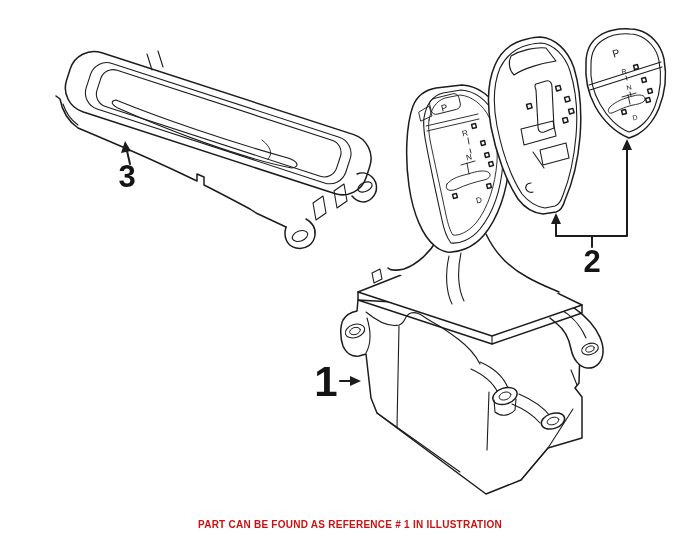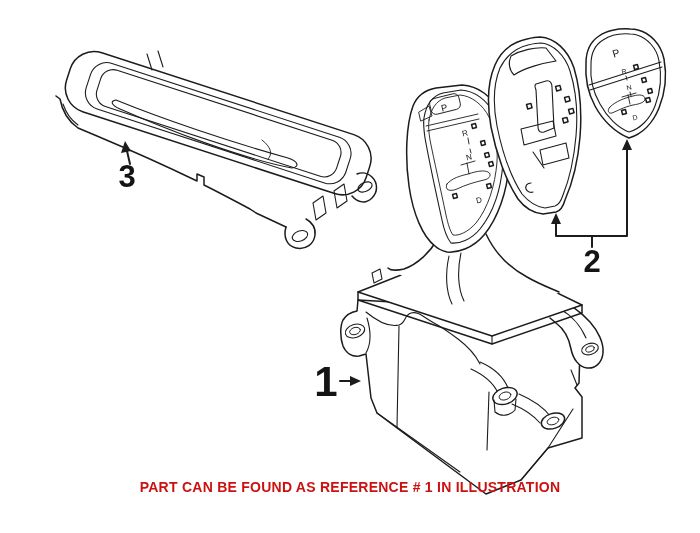--- a/index.html
+++ b/index.html
@@ -18,22 +18,22 @@
   svg .head { fill:var(--line); stroke:none; }
   svg text { stroke:none; fill:#141414; }
   svg text.callout { font-family:"Liberation Sans", sans-serif; font-weight:700;
                      font-size:31px; text-anchor:middle; }
   svg text.callout.big { font-size:42px; }
   svg text.mark { font-family:"Liberation Sans", sans-serif; font-weight:400;
                   font-size:8px; text-anchor:middle; }
   svg text.mark.p1 { font-size:9.5px; }
   svg text.mark.p2 { font-size:10.5px; }
   svg text.mark.small { font-size:7px; }
-  #caption { position:absolute; left:0; right:0; top:479px; text-align:center;
-             font-size:14px; font-weight:700; letter-spacing:0.25px;
+  #caption { position:absolute; left:0; right:0; top:519px; text-align:center;
+             font-size:10px; font-weight:700; letter-spacing:0.25px;
              color:var(--accent); }
 </style>
 </head>
 <body>
 
 <div id="stage">
 <svg width="700" height="533" viewBox="0 0 700 533">
 
   <g>
 

